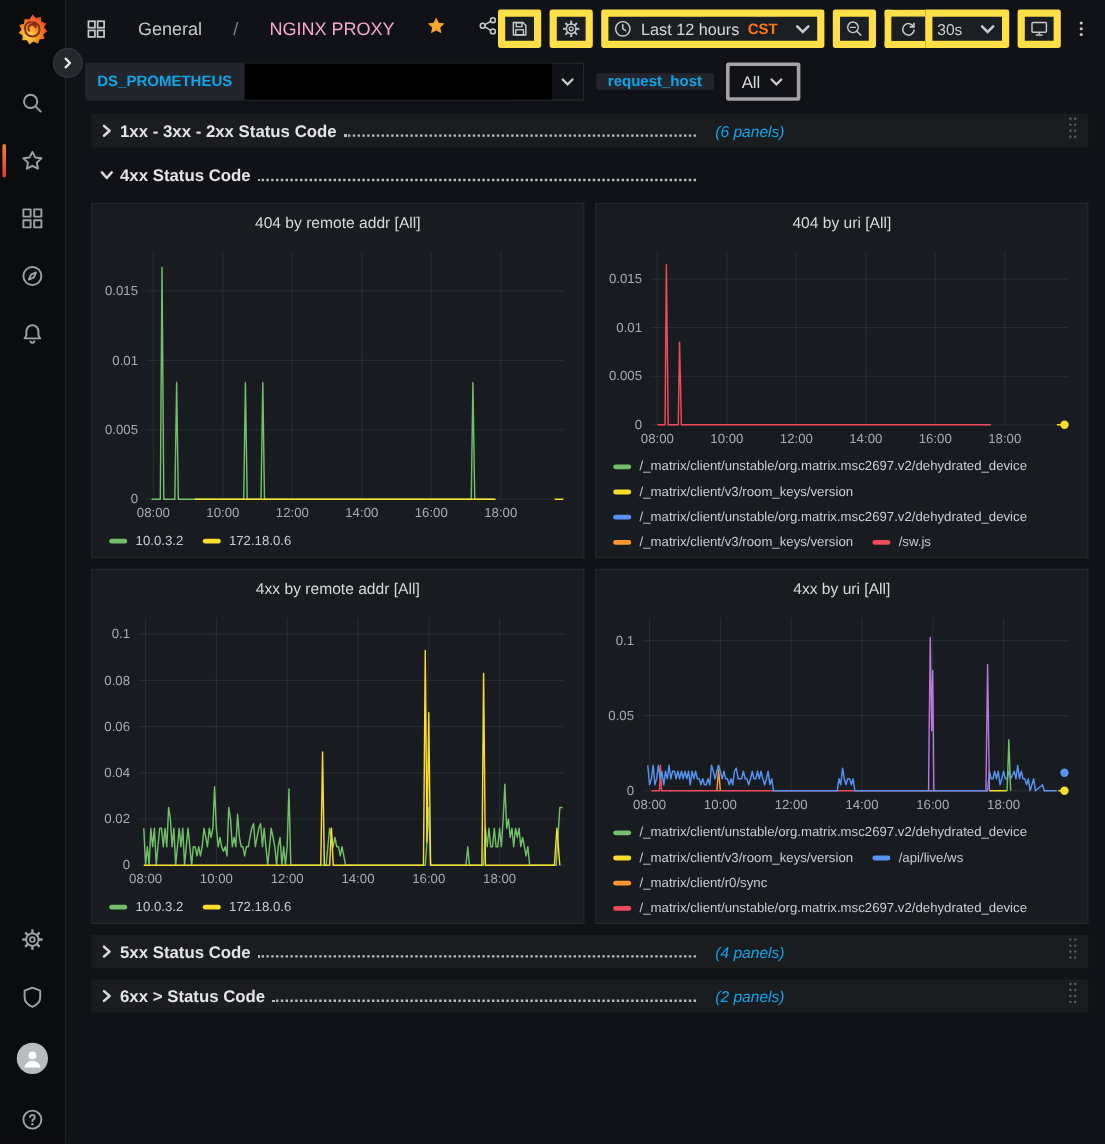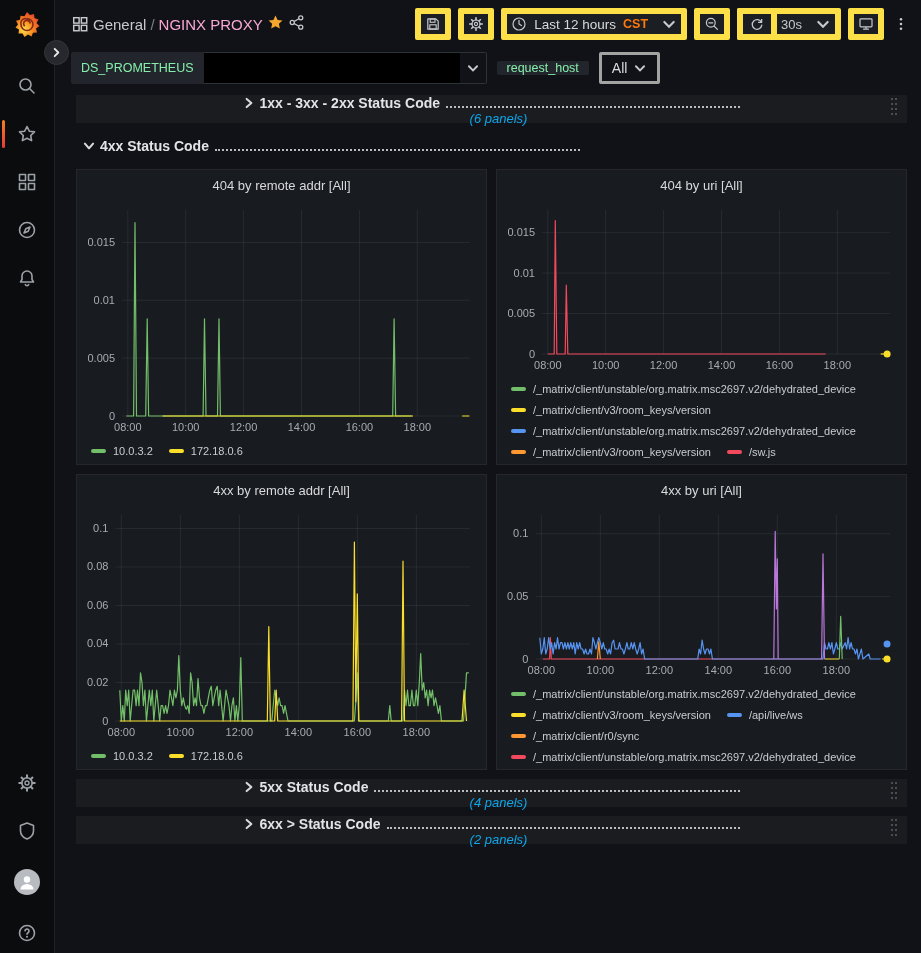--- a/index.html
+++ b/index.html
@@ -30,21 +30,21 @@
   .expand-btn {
     position:absolute; left:44px; top:40px; width:25px; height:25px; border-radius:50%;
     background:#26282d; border:1px solid #33363c; display:flex; align-items:center; justify-content:center;
     cursor:pointer; z-index:9;
   }
   .avatar-circle { width:26px; height:26px; border-radius:50%; background:#b8bcc0; display:flex; align-items:center; justify-content:center; overflow:hidden; }
 
   
   .main { position:absolute; left:55px; top:0; width:866px; height:953px; }
   .topnav { height:48px; display:flex; align-items:center; padding:0 10px 0 16px; }
-  .crumb { display:flex; align-items:center; gap:4px; }
+  .crumb { display:flex; align-items:center; gap:26px; }
   .crumb svg { width:18px; height:18px; }
   .crumb-folder { font-size:15px; color:#c7c9cc; cursor:pointer; }
   .crumb-sep { font-size:15px; color:#7b8087; }
   .crumb-title { font-size:15px; color:#f9a8d4; font-weight:500; cursor:pointer; }
   .crumb-star svg, .crumb-share svg { width:17px; height:17px; }
   .topnav-right { margin-left:auto; display:flex; align-items:center; gap:7px; }
   .nav-btn {
     height:32px; min-width:34px; padding:0 4px; display:flex; align-items:center; justify-content:center; gap:7px;
     background:#1b1e23; border:6px solid #fde047; border-radius:2px; cursor:pointer; color:#c7c9cc; font-size:13px;
   }
@@ -53,36 +53,36 @@
   .tz { color:#ff780a; font-size:12.5px; font-weight:700; }
   .refresh-group { display:flex; }
   .refresh-group .nav-btn:first-child { border-right:none; border-radius:2px 0 0 2px; }
   .refresh-group .nav-btn:last-child { border-radius:0 2px 2px 0; }
 
   
   .submenu { height:40px; display:flex; align-items:center; gap:10px; padding:0 16px; }
   .var-group { display:flex; align-items:stretch; height:32px; }
   .var-label {
     display:flex; align-items:center; padding:0 10px; background:#22252b; border-radius:2px 0 0 2px;
-    color:#86efac; font-size:12.5px; font-weight:400; cursor:pointer;
+    color:#0ea5e9; font-size:12.5px; font-weight:700; cursor:pointer;
   }
   .var-value {
     display:flex; align-items:center; background:#111217; border:1px solid #2c3235; border-left:none;
     border-radius:0 2px 2px 0; cursor:pointer; padding-right:6px;
   }
   .redacted { width:256px; height:30px; background:#000; }
   .chev { width:14px; height:14px; margin-left:6px; }
   .var-single { display:flex; align-items:center; height:32px; background:#111217; border:3px solid #a3a3a3; border-radius:2px; padding:0 10px; color:#d8d9da; font-size:14px; cursor:pointer; }
 
   
   .dashboard { padding:7px 14px 0 21px; }
   .dash-row {
     height:28px; display:flex; align-items:center; padding:0 6px; margin-bottom:9px; cursor:pointer; position:relative;
   }
-  .dash-row.collapsed { background:#1a1c20;flex-direction:column; }
+  .dash-row.collapsed { background:#1a1c20; }
   .row-left { display:flex; align-items:baseline; width:500px; }
   .row-caret { width:14px; height:14px; margin-right:4px; align-self:center; flex:none; }
   .row-title { font-size:14px; font-weight:700; color:#e3e4e6; white-space:nowrap; }
   .row-dots { flex:1; border-bottom:2px dotted #b9bcc0; margin:0 2px 3px 6px; min-width:20px; }
   .row-count { font-size:13px; font-style:italic; color:#0ea5e9; margin-left:14px; white-space:nowrap; }
   .row-handle { position:absolute; right:8px; top:3px; display:grid; grid-template-columns:4px 4px; grid-auto-rows:5px; }
   .row-handle i { width:2px; height:2px; border-radius:50%; background:#5a5e66; display:block; }
 
   .panel-grid { display:grid; grid-template-columns:1fr 1fr; gap:9px; margin-bottom:9px; }
   .panel { height:296px; background:#181b1f; border:1px solid #25272c; display:flex; flex-direction:column; overflow:hidden; }

